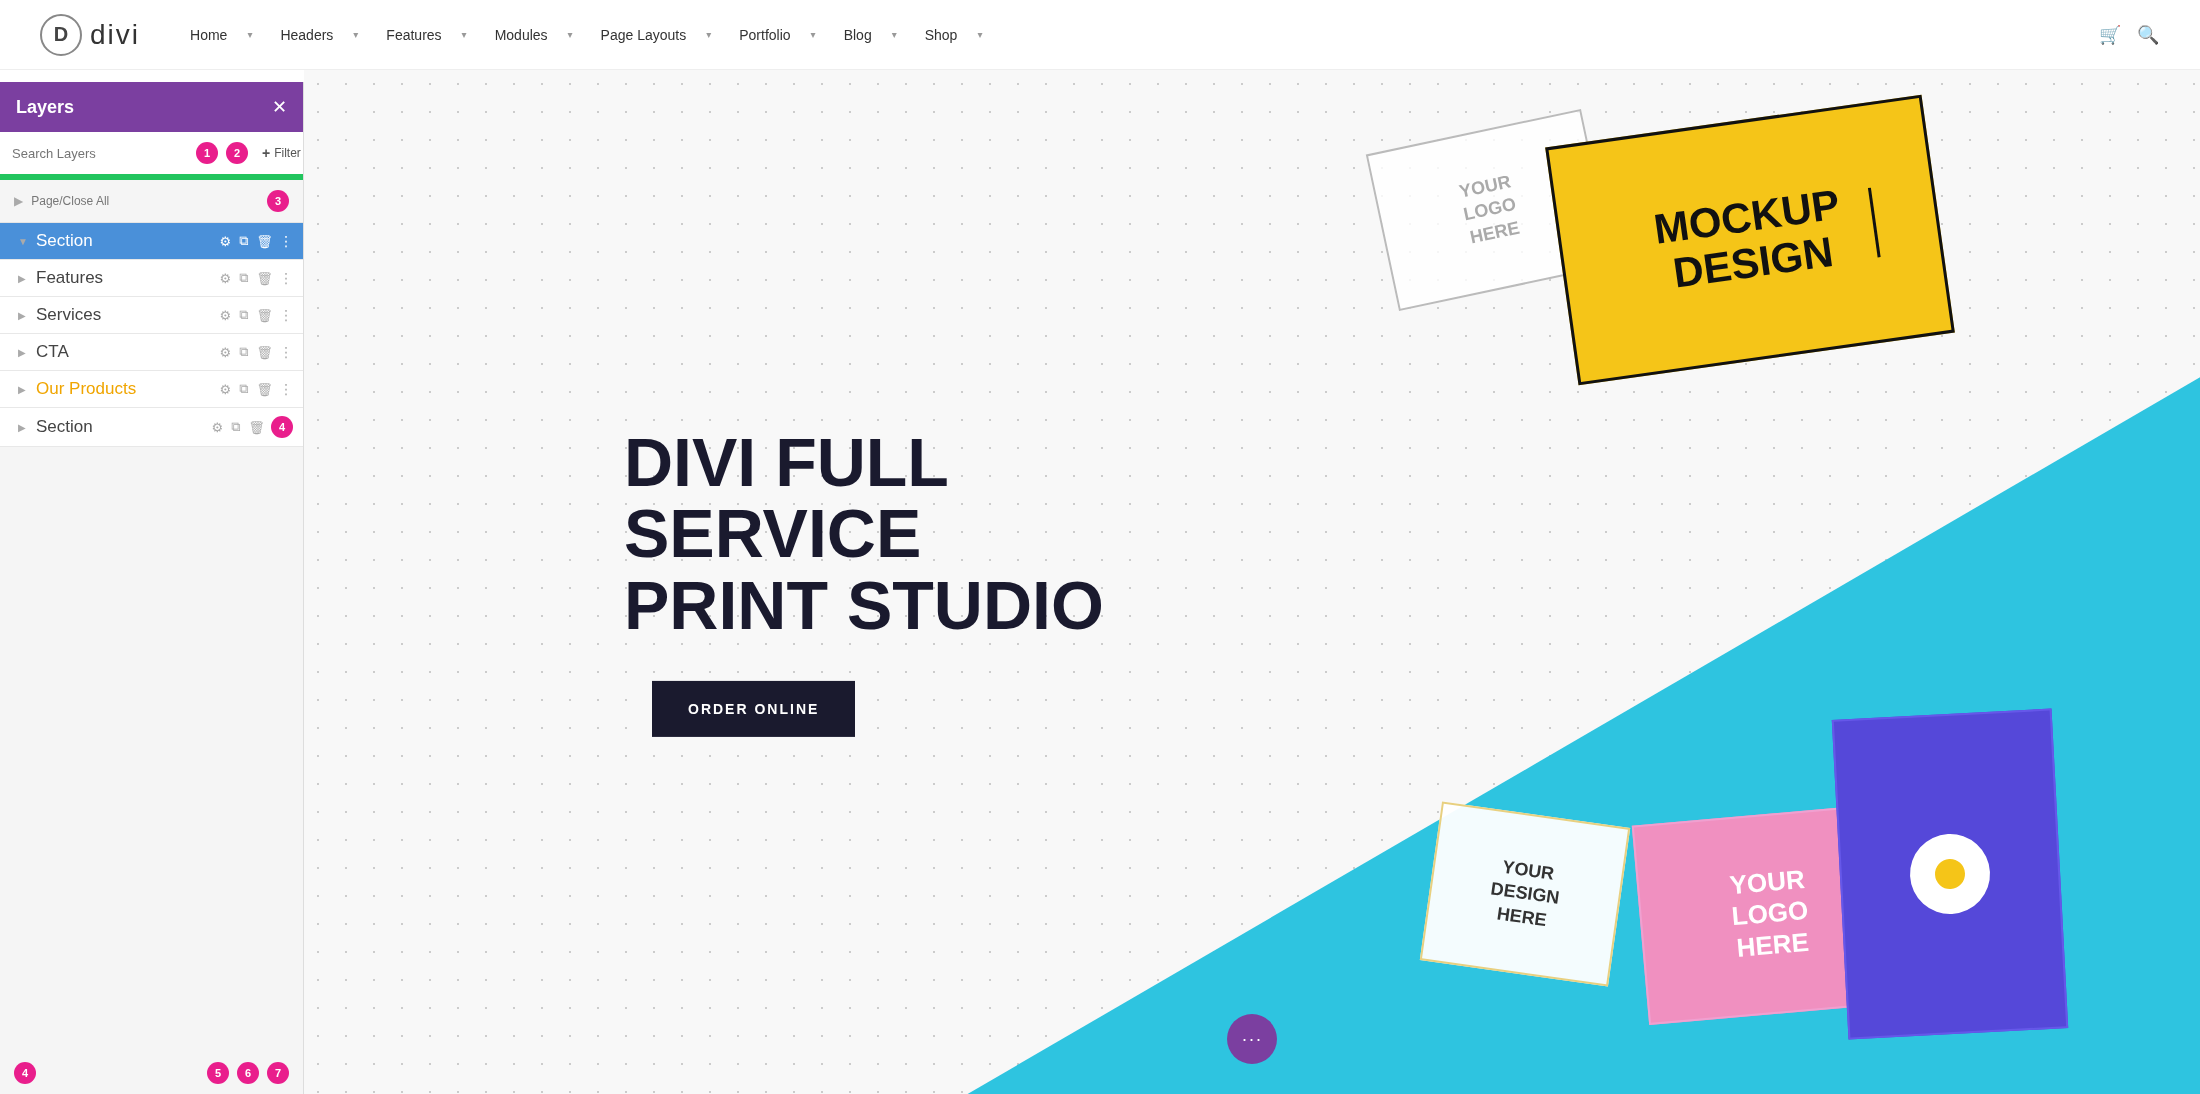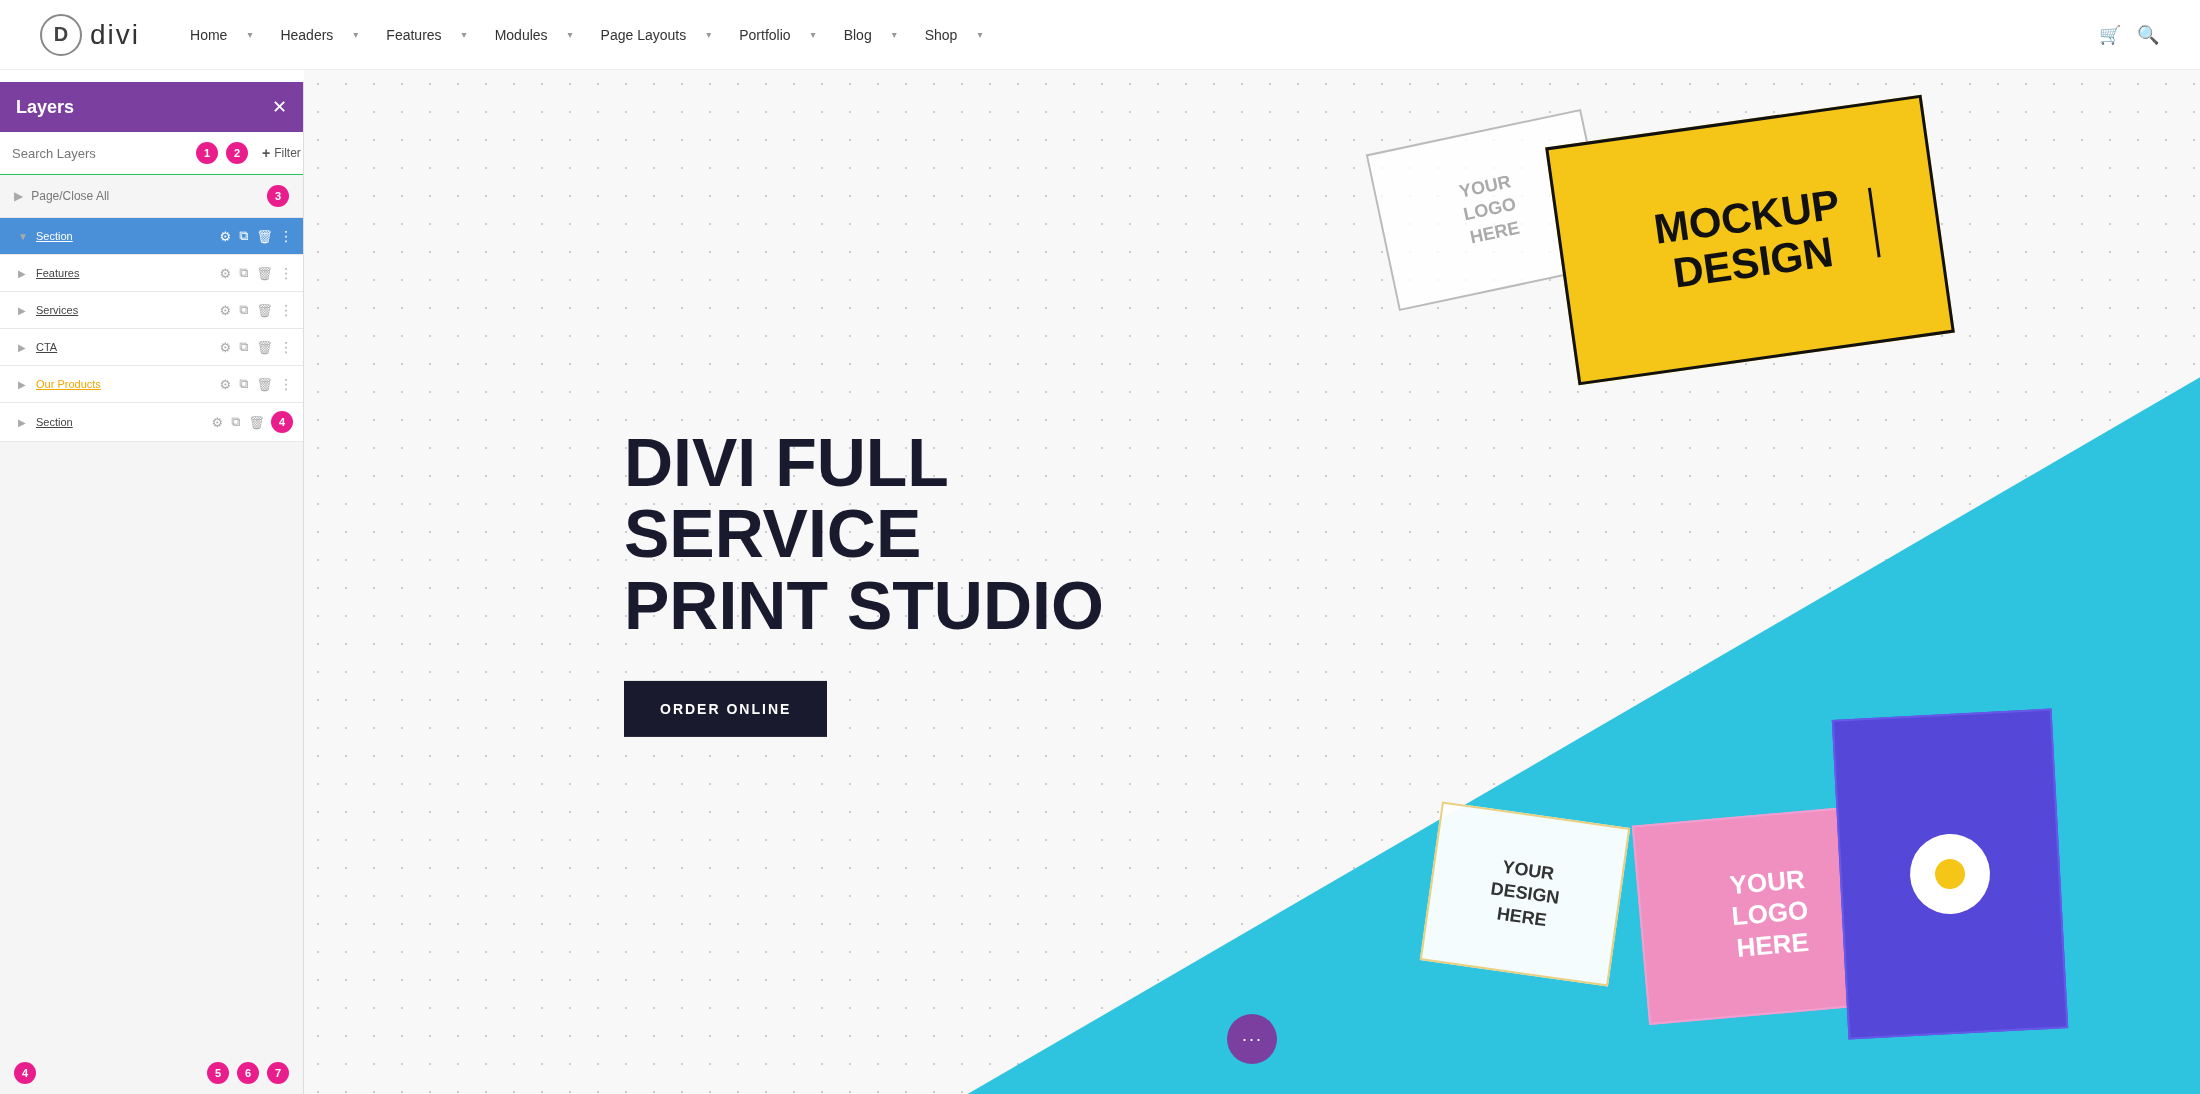--- a/index.html
+++ b/index.html
@@ -100,21 +100,21 @@
       color: white;
     }
     .layers-close {
       color: white;
       font-size: 18px;
       cursor: pointer;
     }
 
     .layers-search-bar {
       background: #fff;
-      border-bottom: 1px solid #22c55e;
+      border-bottom: 6px solid #22c55e;
       padding: 10px 12px;
       display: flex;
       align-items: center;
       gap: 8px;
     }
     .layers-search-input {
       flex: 1;
       border: none;
       outline: none;
       font-size: 13px;
@@ -181,23 +181,22 @@
     .layer-item.active .layer-name { color: white; }
     .layer-item.orange .layer-name { color: #f0a500; }
 
     .layer-arrow {
       font-size: 10px;
       color: #aaa;
       width: 12px;
     }
     .layer-name {
       flex: 1;
-      font-size: 11px;
+      font-size: 17px;
       color: #444;
-      text-decoration: underline;
     }
     .layer-actions {
       display: flex;
       gap: 4px;
       align-items: center;
     }
     .layer-action-icon {
       font-size: 13px;
       color: #aaa;
       cursor: pointer;
@@ -303,20 +302,21 @@
       background: #1a1a2e;
       color: white;
       font-size: 14px;
       font-weight: 700;
       letter-spacing: 2px;
       text-transform: uppercase;
       padding: 20px 36px;
       cursor: pointer;
       border: none;
       display: inline-block;
+      margin-left: 28px;
     }
 
     
     .mockup-area {
       position: absolute;
       right: 0;
       top: 0;
       width: 900px;
       height: 100%;
     }

